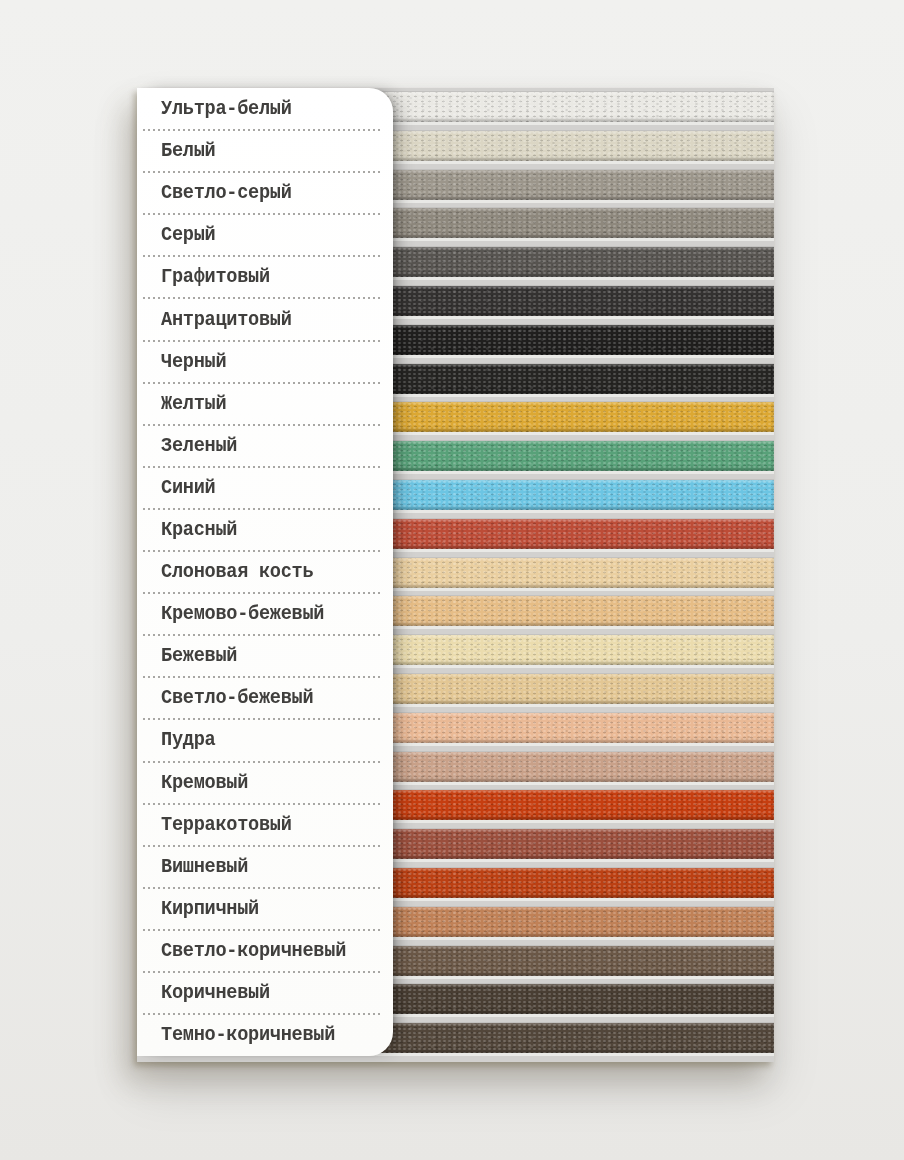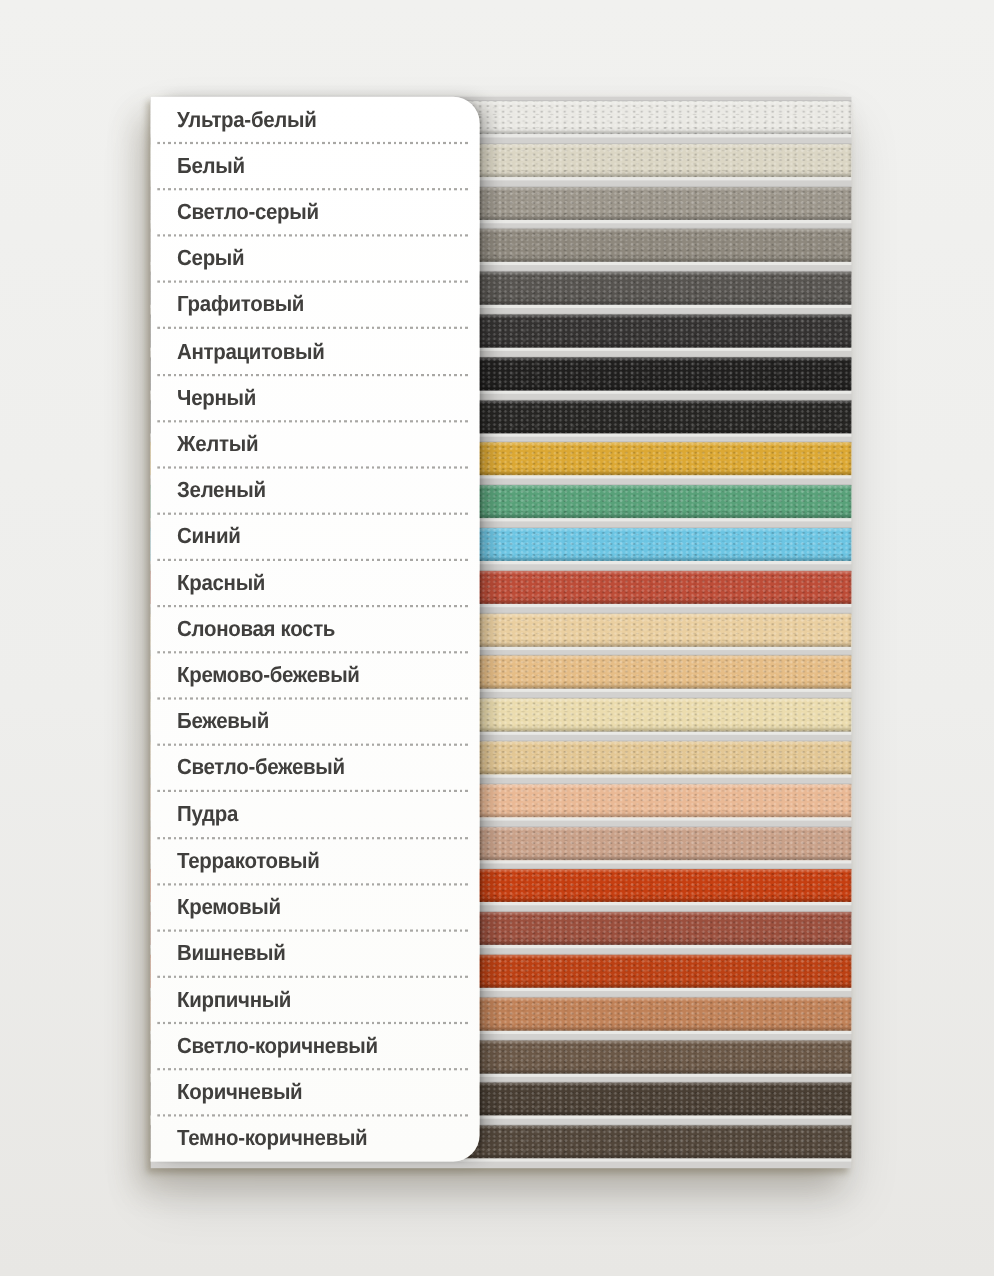--- a/index.html
+++ b/index.html
@@ -44,26 +44,27 @@
     background-image:
       radial-gradient(rgba(255,255,255,.20) 0 1px, transparent 1.6px),
       radial-gradient(rgba(0,0,0,.17) 0 1px, transparent 1.6px),
       radial-gradient(rgba(255,255,255,.10) 0 1.2px, transparent 2.2px),
       radial-gradient(rgba(0,0,0,.10) 0 1px, transparent 2px);
     background-size:5px 4px,7px 5px,11px 9px,13px 6px;
     background-position:0 0,2px 2px,4px 1px,7px 3px;
   }
   
   .panel{
-    position:absolute;left:0;top:0;width:299px;height:968px;
+    position:absolute;left:0;top:0;width:256px;height:968px;
     background:linear-gradient(180deg,#ffffff,#fcfcfa);
     border-radius:0 24px 24px 0;
     box-shadow:10px 0 16px -5px rgba(0,0,0,.30), 3px 0 4px -2px rgba(0,0,0,.18);
     display:flex;flex-direction:column;
     z-index:2;
+    font-family:Liberation Mono, monospace;
   }
   .row{
     position:relative;flex:1 1 0;
     display:flex;align-items:center;
     padding-left:24px;
   }
   .row .label{
     font-size:20px;font-weight:bold;line-height:1;
     color:#403f3d;letter-spacing:-.3px;
     transform:scaleX(.93);transform-origin:left center;
@@ -166,25 +167,25 @@
   </div>
         <div class="row">
     <span class="label">Светло-бежевый</span>
     <i class="sep"></i>
   </div>
         <div class="row">
     <span class="label">Пудра</span>
     <i class="sep"></i>
   </div>
         <div class="row">
+    <span class="label">Кремовый</span>
+    <i class="sep"></i>
+  </div>
+        <div class="row">
     <span class="label">Терракотовый</span>
-    <i class="sep"></i>
-  </div>
-        <div class="row">
-    <span class="label">Кремовый</span>
     <i class="sep"></i>
   </div>
         <div class="row">
     <span class="label">Вишневый</span>
     <i class="sep"></i>
   </div>
         <div class="row">
     <span class="label">Кирпичный</span>
     <i class="sep"></i>
   </div>

